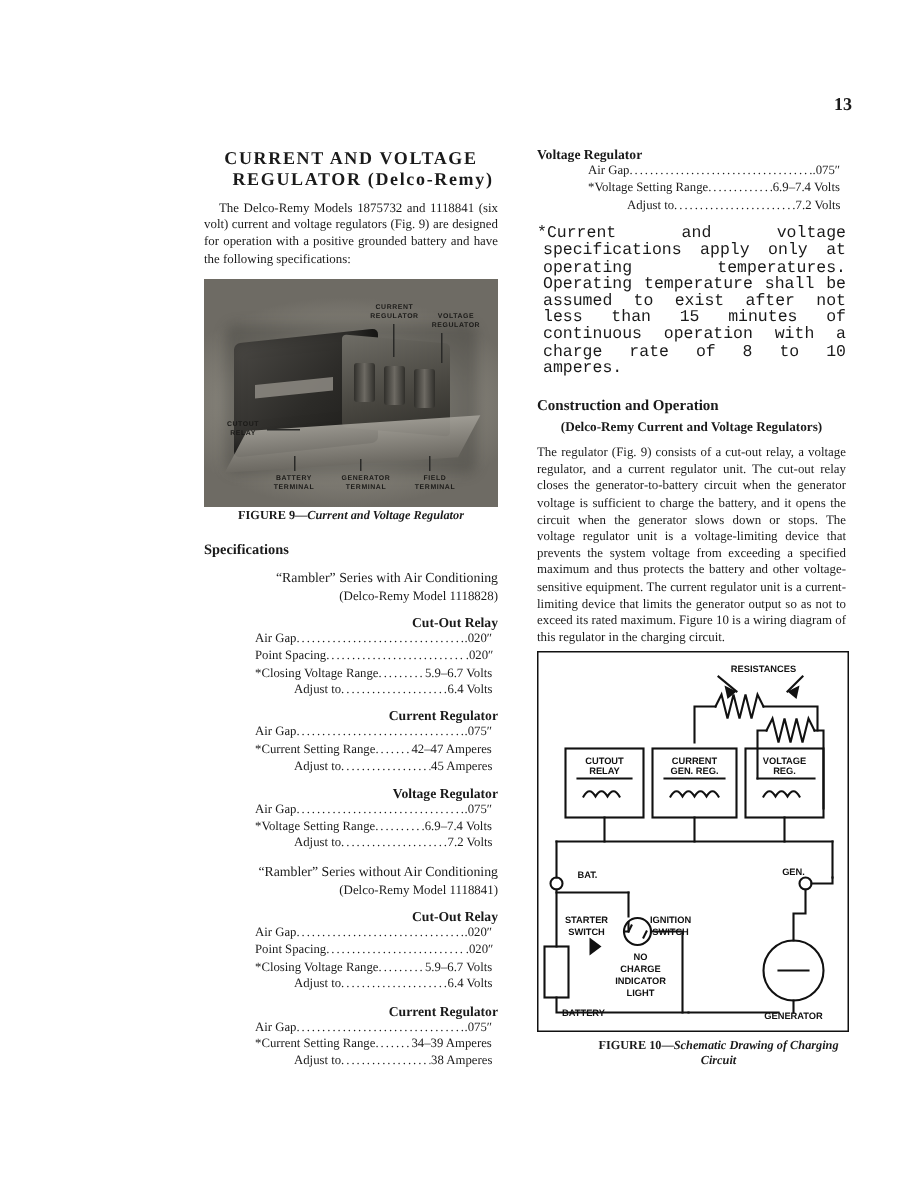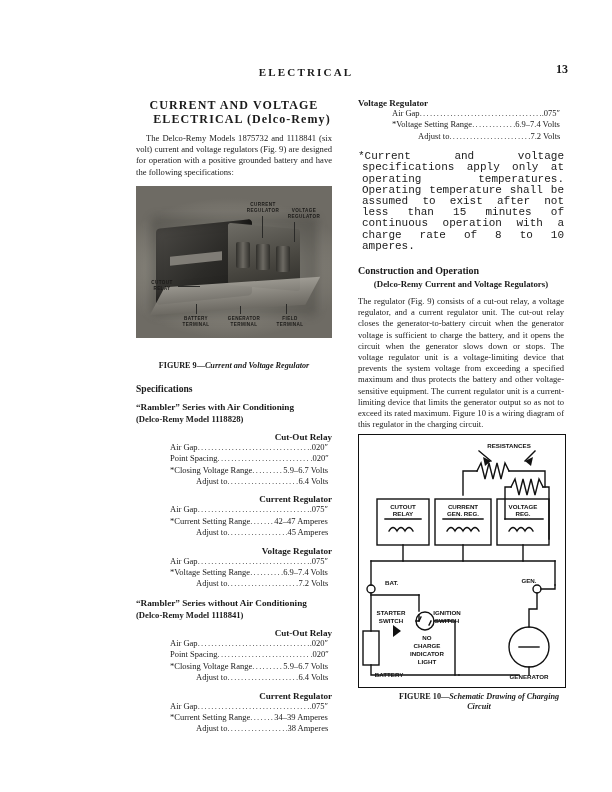--- a/index.html
+++ b/index.html
@@ -138,36 +138,36 @@
     color: #1b1a18;
     text-align: center;
     line-height: 6px;
     font-weight: bold;
   }
   .ph-line {
     position: absolute;
     background: #2a2a28;
   }
   .fig-cap {
-    margin-top: 23px;
+    margin-top: 1px;
     text-align: center;
     font-size: 8.2px;
     font-weight: bold;
     line-height: 10px;
   }
   .fig-cap i { font-style: italic; }
   .h-spec {
     margin-top: 12px;
     font-size: 9.6px;
     font-weight: bold;
   }
   .sub-c {
-    text-align: left;
+    text-align: right;
     font-size: 9.2px;
-    font-weight: bold;
+    font-weight: normal;
     margin-top: 7px;
     line-height: 12px;
   }
   .sub-c .l2 { display: block; font-size: 8.6px; }
   .grp {
     margin-top: 7px;
     font-size: 9.1px;
     font-weight: bold;
     padding-left: 22px;
     text-align: right;
@@ -242,27 +242,26 @@
     font-weight: bold;
     line-height: 10px;
   }
   .schem-cap i { font-style: italic; }
 </style>
 </head>
 <body>
 
 <div class="page">
 
-  <div class="hdr-title">ELECTRICAL</div>
   <div class="hdr-pageno">13</div>
 
   <div class="col-left">
     <div class="sec-title">
       <span>CURRENT  AND  VOLTAGE</span>
-      <span class="l2">ELECTRICAL  (Delco-Remy)</span>
+      <span class="l2">REGULATOR  (Delco-Remy)</span>
     </div>
 
     <p class="body">The Delco-Remy Models 1875732 and 1118841 (six volt) current and voltage regulators (Fig. 9) are designed for operation with a positive grounded battery and have the following specifications:</p>
 
     <div class="fig-img-wrap">
       <div class="photo"></div>
       <div class="photo-shadow"></div>
       <div class="reg-body"></div>
       <div class="reg-label"></div>
       <div class="reg-cover"></div>

